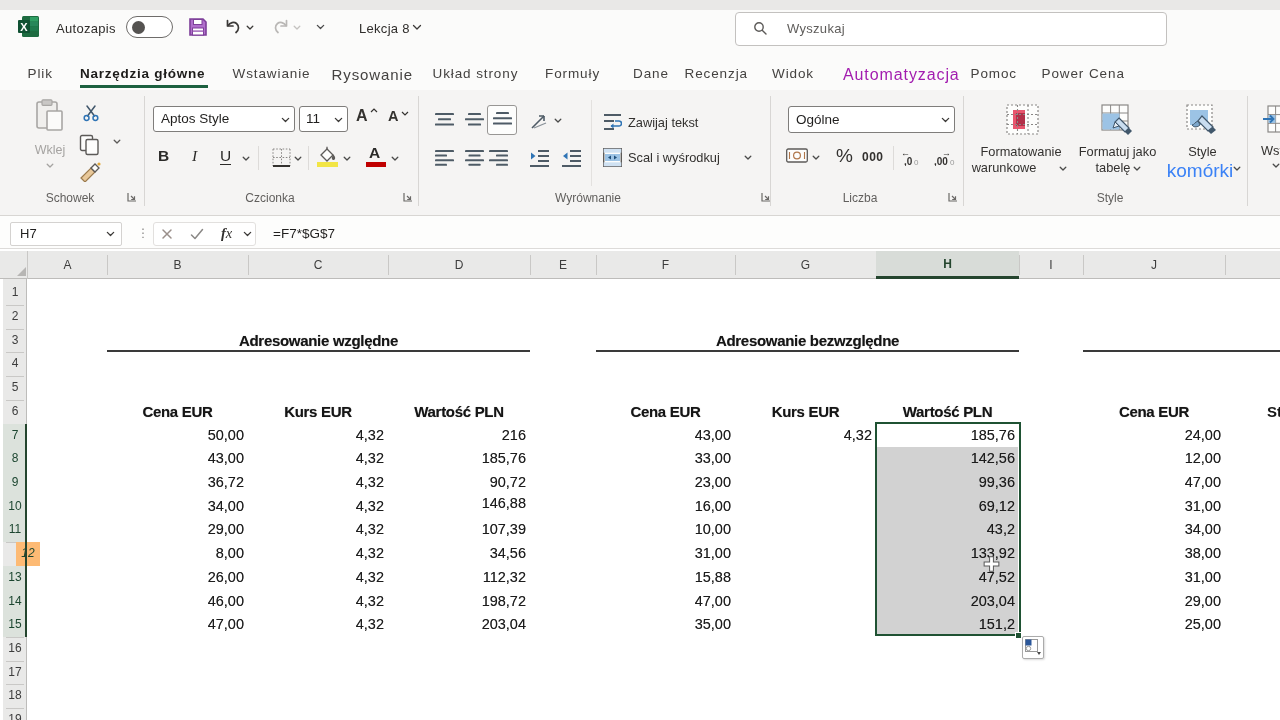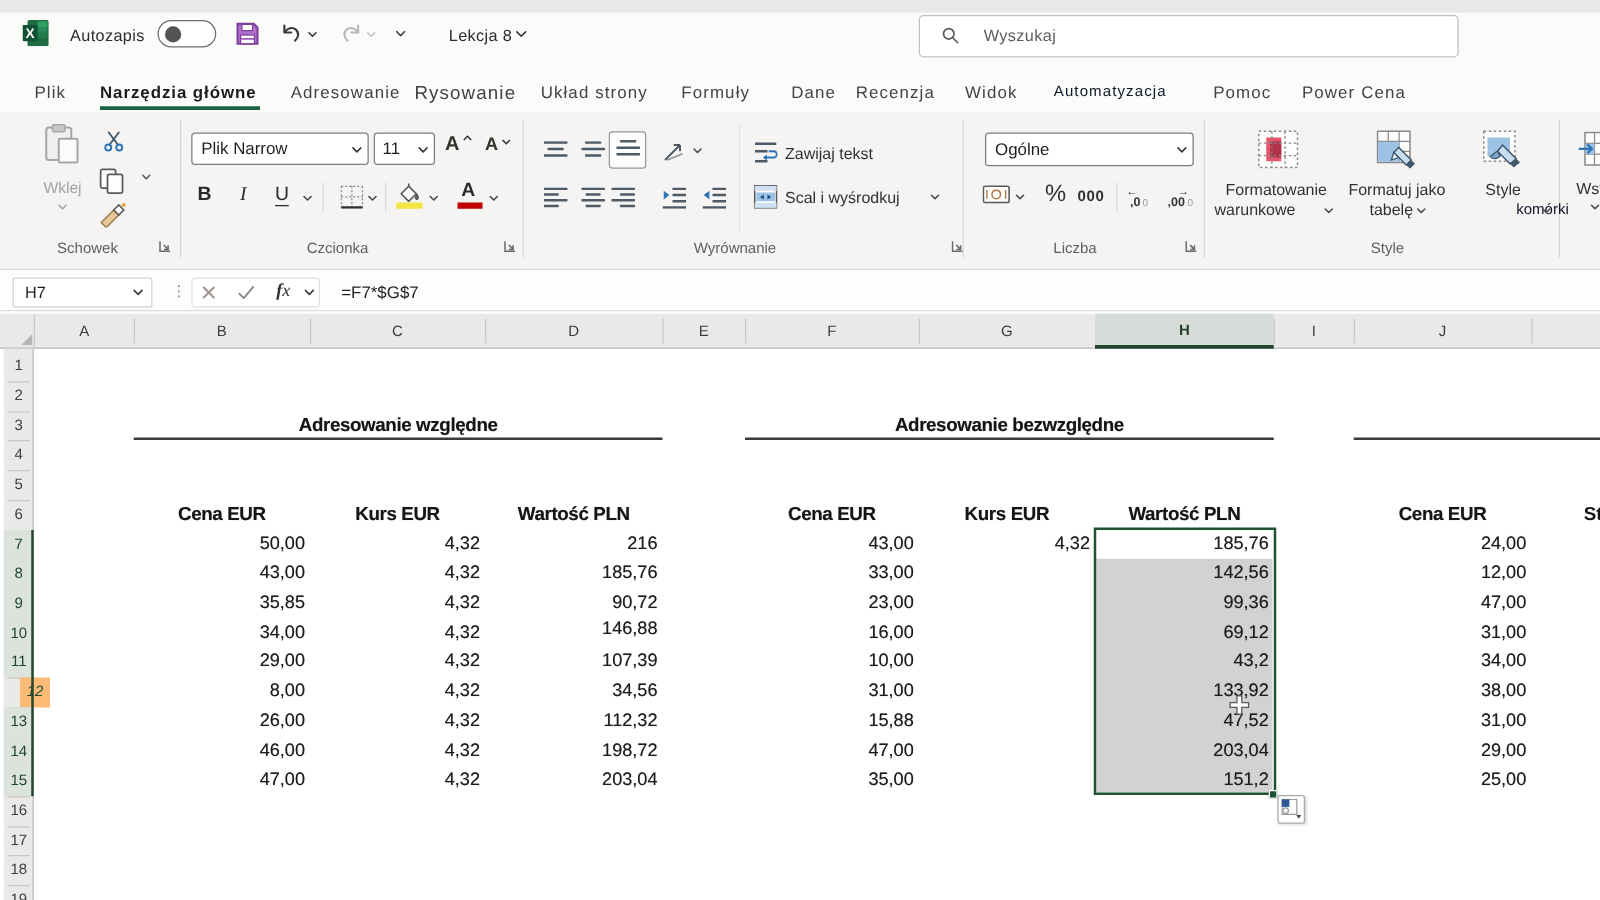--- a/index.html
+++ b/index.html
@@ -53,28 +53,28 @@
   </svg>
 <div class="ab" style="left:735px;top:12px;width:432px;height:34px;background:#fff;border:1px solid #c3c1bf;border-radius:4px"></div>
 <svg class="ab" style="left:753px;top:21px" width="15" height="15" viewBox="0 0 15 15">
 <circle cx="6" cy="6" r="4.2" fill="none" stroke="#5c5a58" stroke-width="1.4"></circle>
 <path d="M9.2 9.2 L13 13" stroke="#5c5a58" stroke-width="1.4" stroke-linecap="round"></path>
 </svg>
 <div class="ab tb" style="left:787px;top:21px;color:#5f5d5b">Wyszukaj</div>
 <div class="ab" style="left:0;top:57px;width:1280px;height:33px;background:#fbfbfa"></div>
 <div class="ab" style="left:27.5px;top:66px;font-size:13.5px;letter-spacing:0.9px;color:#444240">Plik</div>
 <div class="ab" style="left:80px;top:66px;font-size:13.5px;letter-spacing:0.75px;font-weight:600;color:#1d1c1a">Narzędzia główne</div>
-<div class="ab" style="left:232.5px;top:66px;font-size:13.5px;letter-spacing:0.9px;color:#444240">Adresowanie</div>
+<div class="ab" style="left:232.5px;top:66px;font-size:13.5px;letter-spacing:0.9px;color:#444240">Wstawianie</div>
 <div class="ab" style="left:331.5px;top:66px;font-size:15px;letter-spacing:0.9px;color:#444240">Rysowanie</div>
 <div class="ab" style="left:432.5px;top:66px;font-size:13.5px;letter-spacing:0.9px;color:#444240">Układ strony</div>
 <div class="ab" style="left:545px;top:66px;font-size:13.5px;letter-spacing:0.9px;color:#444240">Formuły</div>
 <div class="ab" style="left:633px;top:66px;font-size:13.5px;letter-spacing:0.9px;color:#444240">Dane</div>
 <div class="ab" style="left:684.5px;top:66px;font-size:13.5px;letter-spacing:0.9px;color:#444240">Recenzja</div>
 <div class="ab" style="left:772px;top:66px;font-size:13.5px;letter-spacing:0.9px;color:#444240">Widok</div>
-<div class="ab" style="left:843px;top:66px;font-size:12px;letter-spacing:0.9px;color:#0f172a">Automatyzacja</div>
+<div class="ab" style="left:843px;top:66px;font-size:16px;letter-spacing:0.9px;color:#a21caf">Automatyzacja</div>
 <div class="ab" style="left:970.5px;top:66px;font-size:13.5px;letter-spacing:0.9px;color:#444240">Pomoc</div>
 <div class="ab" style="left:1041.5px;top:66px;font-size:13.5px;letter-spacing:0.9px;color:#444240">Power Cena</div>
 <div class="ab" style="left:80px;top:85px;width:128px;height:3px;background:#1d6140"></div>
 <div class="ab" style="left:0;top:90px;width:1280px;height:126px;background:#f5f4f3;border-bottom:1px solid #d8d6d3"></div>
 <div class="ab" style="left:143.5px;top:96px;width:1px;height:110px;background:#d8d6d4"></div>
 <div class="ab" style="left:417.5px;top:96px;width:1px;height:110px;background:#d8d6d4"></div>
 <div class="ab" style="left:770px;top:96px;width:1px;height:110px;background:#d8d6d4"></div>
 <div class="ab" style="left:963px;top:96px;width:1px;height:110px;background:#d8d6d4"></div>
 <div class="ab" style="left:1247px;top:96px;width:1px;height:110px;background:#d8d6d4"></div>
 <div class="ab" style="left:591px;top:100px;width:1px;height:86px;background:#e3e1df"></div>
@@ -120,21 +120,21 @@
 </svg>
 <svg class="ab" style="left:113px;top:139px" width="8" height="5.6" viewBox="0 0 10 7">
     <path d="M1.5 1.5 L5 5 L8.5 1.5" fill="none" stroke="#5c5a58" stroke-width="1.62" stroke-linecap="round" stroke-linejoin="round"></path>
   </svg>
 <svg class="ab" style="left:78px;top:161px" width="24" height="21" viewBox="0 0 24 21">
 <path d="M3 17 L13 7 L17 11 L7 21 Z" fill="#e8c89a" stroke="#9c7b4e" stroke-width="1.2"></path>
 <path d="M13 7 L17 3 L21 7 L17 11 Z" fill="#fdfdfc" stroke="#5c5a58" stroke-width="1.3"></path>
 <circle cx="21" cy="3" r="1.6" fill="#e2a93c"></circle>
 </svg>
 <div class="ab" style="left:153px;top:106px;width:142px;height:26px;background:#fff;border:1px solid #7f7d7b;border-radius:3px"></div>
-<div class="ab" style="left:161px;top:111px;font-size:13.5px;color:#201f1e">Plik Narrow</div>
+<div class="ab" style="left:161px;top:111px;font-size:13.5px;color:#201f1e">Aptos Style</div>
 <svg class="ab" style="left:281px;top:117px" width="9" height="6.3" viewBox="0 0 10 7">
     <path d="M1.5 1.5 L5 5 L8.5 1.5" fill="none" stroke="#3b3937" stroke-width="1.44" stroke-linecap="round" stroke-linejoin="round"></path>
   </svg>
 <div class="ab" style="left:299px;top:106px;width:49px;height:26px;background:#fff;border:1px solid #7f7d7b;border-radius:3px"></div>
 <div class="ab" style="left:306px;top:111px;font-size:13.5px;color:#201f1e">11</div>
 <svg class="ab" style="left:334px;top:117px" width="9" height="6.3" viewBox="0 0 10 7">
     <path d="M1.5 1.5 L5 5 L8.5 1.5" fill="none" stroke="#3b3937" stroke-width="1.44" stroke-linecap="round" stroke-linejoin="round"></path>
   </svg>
 <div class="ab" style="left:356px;top:107px;font-size:16px;font-weight:bold;color:#34322f">A</div>
 <svg class="ab" style="left:370px;top:107px" width="8" height="8" viewBox="0 0 8 8">
@@ -302,21 +302,21 @@
     <path d="M1.5 1.5 L5 5 L8.5 1.5" fill="none" stroke="#4a4a49" stroke-width="1.62" stroke-linecap="round" stroke-linejoin="round"></path>
   </svg>
 <svg class="ab" style="left:1186px;top:104px" width="33" height="31" viewBox="0 0 33 31">
 <rect x="1" y="1" width="25" height="24" fill="#fdfdfc" stroke="#8a8886" stroke-width="1.2" stroke-dasharray="2 2"></rect>
 <path d="M4 6 L22 6 L22 21 L4 21 Z" fill="#9cc3e5"></path>
 <path d="M16 12 L27 23 L22 27 L12 17 Z" fill="#c9ddf0" stroke="#41576b" stroke-width="1.2"></path>
 <path d="M12 17 c-3 1 -4 4 -6 4 c2 3 6 2 8 0 z" fill="#7da7cc" stroke="#41576b" stroke-width="1"></path>
 <path d="M27 23 l3 3 l-5 4 l-3 -3 z" fill="#41576b"></path>
 </svg>
 <div class="ab" style="left:1145px;top:144px;width:115px;text-align:center;font-size:12.8px;color:#33312f">Style</div>
-<div class="ab" style="left:1145px;top:160px;width:110px;text-align:right;font-size:12px;color:#0f172a">komórki</div>
+<div class="ab" style="left:1145px;top:160px;width:110px;text-align:center;font-size:19px;color:#3b82f6">komórki</div>
 <svg class="ab" style="left:1233px;top:166px" width="8" height="5.6" viewBox="0 0 10 7">
     <path d="M1.5 1.5 L5 5 L8.5 1.5" fill="none" stroke="#4a4a49" stroke-width="1.62" stroke-linecap="round" stroke-linejoin="round"></path>
   </svg>
 <svg class="ab" style="left:1262px;top:105px" width="30" height="28" viewBox="0 0 30 28">
 <rect x="6" y="1" width="23" height="26" fill="#fdfdfc" stroke="#8a8886" stroke-width="1.2"></rect>
 <path d="M6 9.6 H29 M6 18.3 H29 M13.6 1 V27 M21.3 1 V27" stroke="#8a8886" stroke-width="1"></path>
 <rect x="6.5" y="10" width="7" height="8" fill="#9cc3e5"></rect>
 <path d="M1 14 H11 M8 10.5 L11.5 14 L8 17.5" stroke="#2f74b5" stroke-width="1.8" fill="none"></path>
 </svg>
 <div class="ab" style="left:1261px;top:143px;font-size:12.8px;color:#33312f">Wstaw</div>
@@ -428,21 +428,21 @@
 <div class="ab num" style="left:388px;top:423.52px;width:138px;line-height:23.72px">216</div>
 <div class="ab num" style="left:596px;top:423.52px;width:135px;line-height:23.72px">43,00</div>
 <div class="ab num" style="left:876px;top:423.52px;width:139px;line-height:23.72px">185,76</div>
 <div class="ab num" style="left:1083px;top:423.52px;width:138px;line-height:23.72px">24,00</div>
 <div class="ab num" style="left:107px;top:447.24px;width:137px;line-height:23.72px">43,00</div>
 <div class="ab num" style="left:248px;top:447.24px;width:136px;line-height:23.72px">4,32</div>
 <div class="ab num" style="left:388px;top:447.24px;width:138px;line-height:23.72px">185,76</div>
 <div class="ab num" style="left:596px;top:447.24px;width:135px;line-height:23.72px">33,00</div>
 <div class="ab num" style="left:876px;top:447.24px;width:139px;line-height:23.72px">142,56</div>
 <div class="ab num" style="left:1083px;top:447.24px;width:138px;line-height:23.72px">12,00</div>
-<div class="ab num" style="left:107px;top:470.96px;width:137px;line-height:23.72px">35,85</div>
+<div class="ab num" style="left:107px;top:470.96px;width:137px;line-height:23.72px">36,72</div>
 <div class="ab num" style="left:248px;top:470.96px;width:136px;line-height:23.72px">4,32</div>
 <div class="ab num" style="left:388px;top:470.96px;width:138px;line-height:23.72px">90,72</div>
 <div class="ab num" style="left:596px;top:470.96px;width:135px;line-height:23.72px">23,00</div>
 <div class="ab num" style="left:876px;top:470.96px;width:139px;line-height:23.72px">99,36</div>
 <div class="ab num" style="left:1083px;top:470.96px;width:138px;line-height:23.72px">47,00</div>
 <div class="ab num" style="left:107px;top:494.67999999999995px;width:137px;line-height:23.72px">34,00</div>
 <div class="ab num" style="left:248px;top:494.67999999999995px;width:136px;line-height:23.72px">4,32</div>
 <div class="ab num" style="left:388px;top:492px;width:138px;line-height:23.72px">146,88</div>
 <div class="ab num" style="left:596px;top:494.67999999999995px;width:135px;line-height:23.72px">16,00</div>
 <div class="ab num" style="left:876px;top:494.67999999999995px;width:139px;line-height:23.72px">69,12</div>

